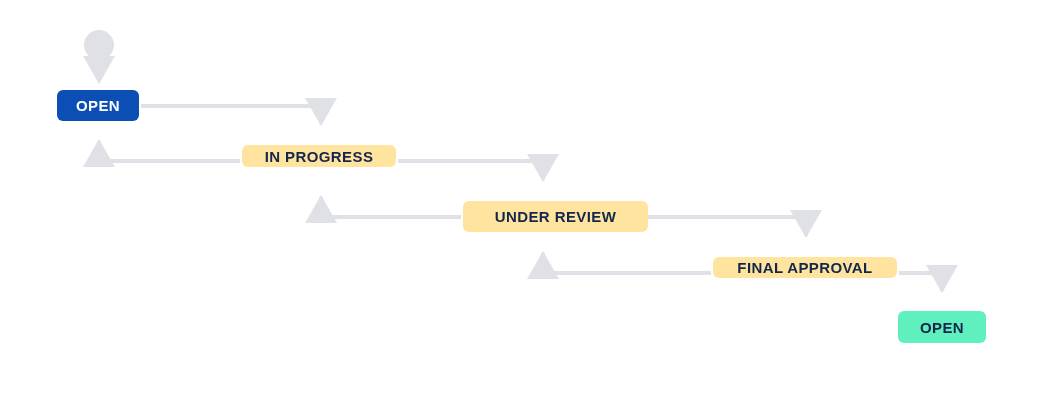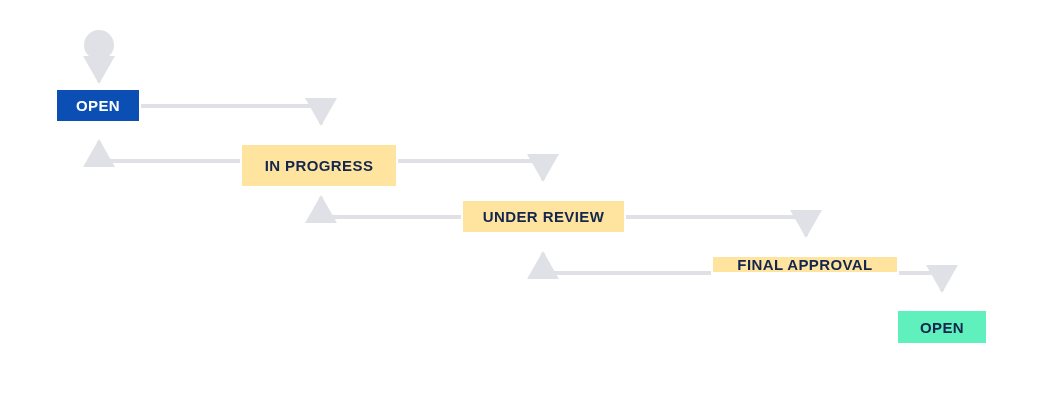--- a/index.html
+++ b/index.html
@@ -25,21 +25,21 @@
     top: 0;
     width: 1050px;
     height: 417px;
   }
   .status-badge {
     position: absolute;
     display: flex;
     align-items: center;
     justify-content: center;
     box-sizing: border-box;
-    border-radius: 0;
+    border-radius: 6px;
     font-family: "Liberation Sans", sans-serif;
     font-weight: bold;
     font-size: 15px;
     letter-spacing: 0.4px;
     white-space: nowrap;
     user-select: none;
   }
   .start-node {
     position: absolute;
     border-radius: 50%;
@@ -80,29 +80,29 @@
       <path d="M899,273 L936,273 Q942,273 942,279 L942,291" marker-end="url(#arrowhead-down)"></path>
     </g>
   </svg>
 
   <div class="start-node" style="left:84px; top:30px; width:30px; height:30px;"></div>
 
   <div class="status-badge" style="left:57px; top:90px; width:82px; height:31px; background:#0b4fb5; color:#ffffff;">
     <span>OPEN</span>
   </div>
 
-  <div class="status-badge" style="left:242px; top:145px; width:154px; height:41px; background:#ffe4a0; color:#14264c;">
+  <div class="status-badge" style="left:242px; top:145px; width:154px; height:22px; background:#ffe4a0; color:#14264c;">
     <span>IN PROGRESS</span>
   </div>
 
-  <div class="status-badge" style="left:463px; top:201px; width:161px; height:31px; background:#ffe4a0; color:#14264c;">
+  <div class="status-badge" style="left:463px; top:201px; width:185px; height:31px; background:#ffe4a0; color:#14264c;">
     <span>UNDER REVIEW</span>
   </div>
 
-  <div class="status-badge" style="left:713px; top:257px; width:184px; height:15px; background:#ffe4a0; color:#14264c;">
+  <div class="status-badge" style="left:713px; top:257px; width:184px; height:21px; background:#ffe4a0; color:#14264c;">
     <span>FINAL APPROVAL</span>
   </div>
 
   <div class="status-badge" style="left:898px; top:311px; width:88px; height:32px; background:#5ff0bd; color:#14264c;">
     <span>OPEN</span>
   </div>
 
 </div>
 
 </body></html>

